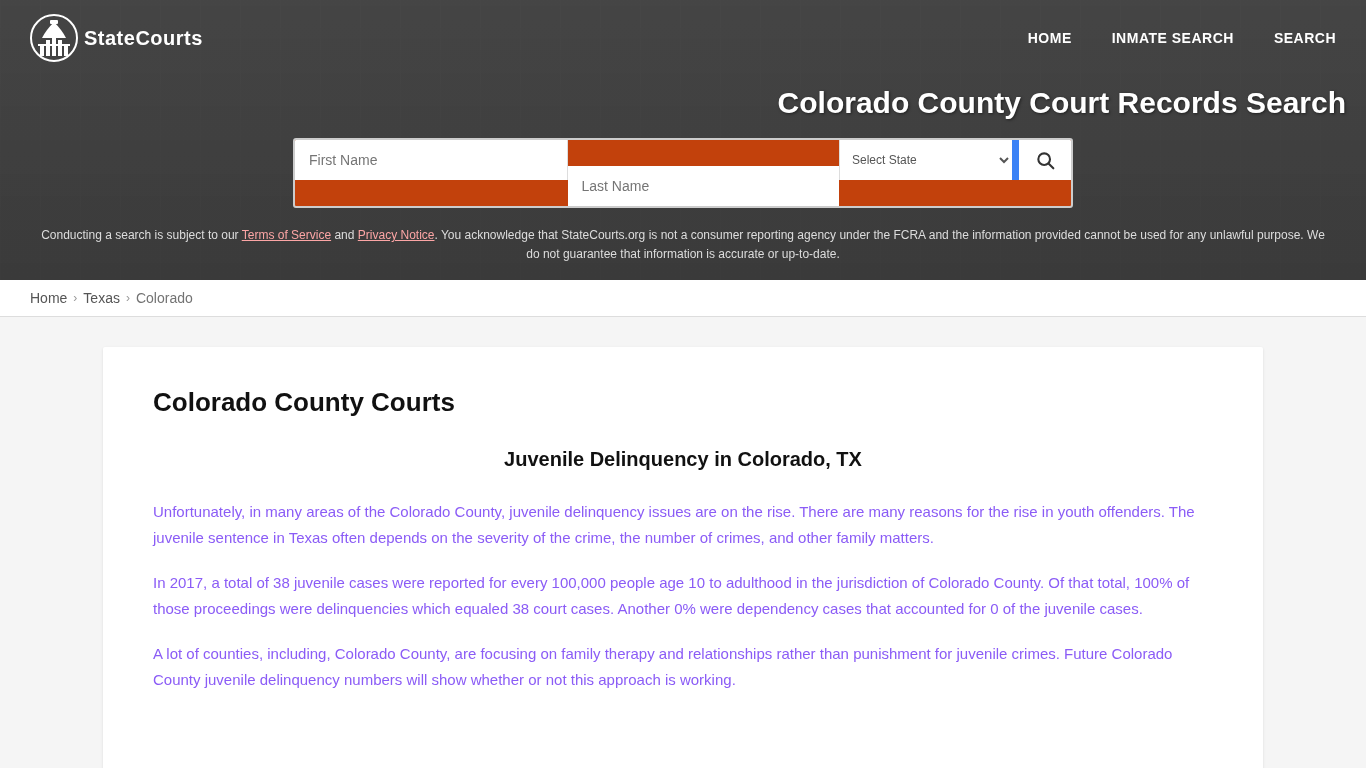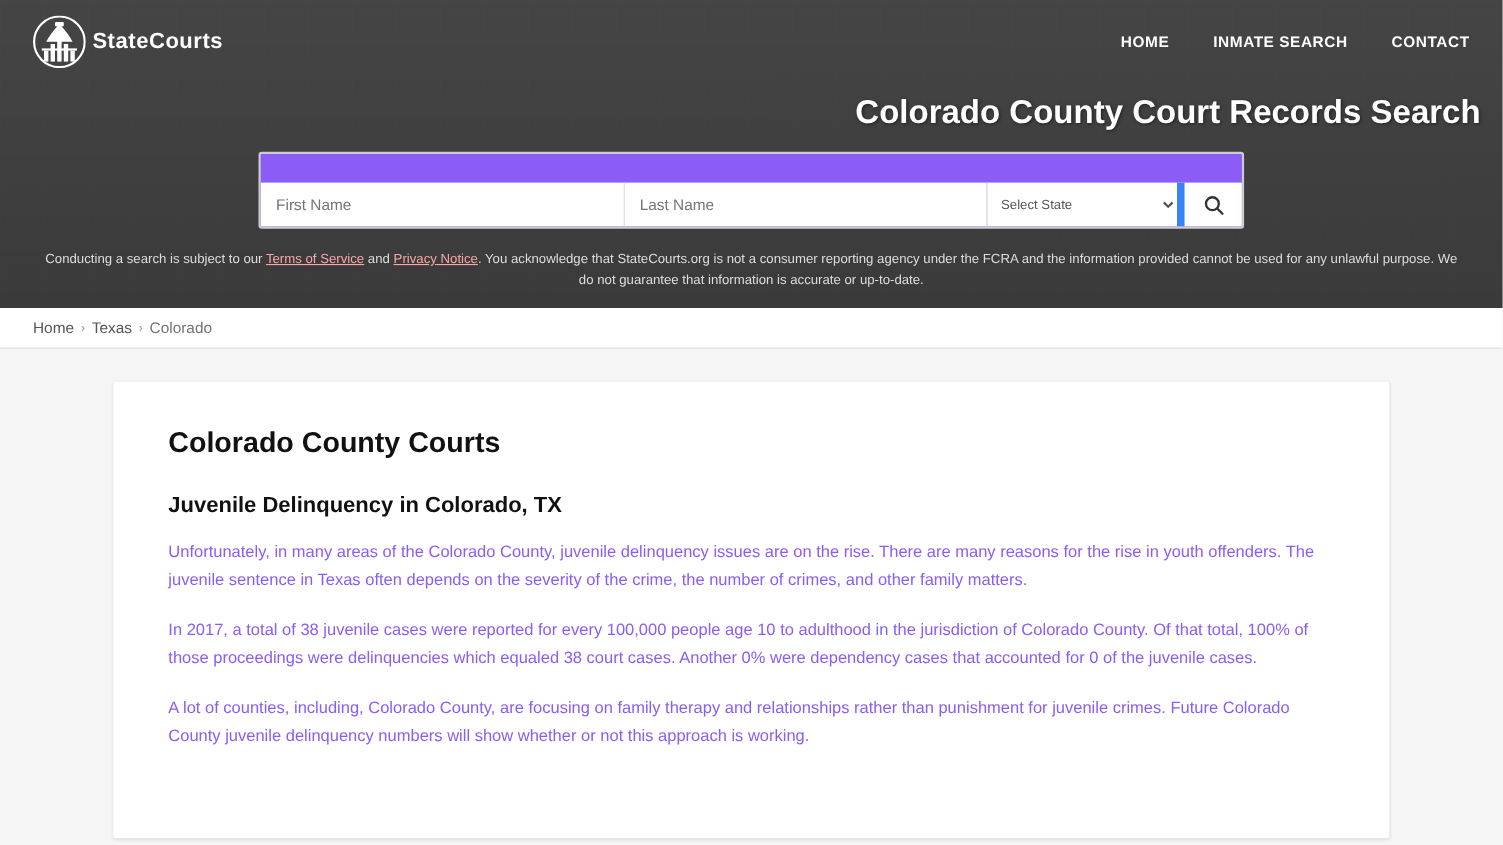--- a/index.html
+++ b/index.html
@@ -76,26 +76,26 @@
     }
 
     
     .search-bar-area {
       display: flex;
       justify-content: center;
       padding: 0 20px 10px;
     }
     .search-form {
       display: flex;
-      align-items: flex-end;
-      background: #8b5cf6;
+      align-items: flex-start;
+      background: #c2410c;
       border: 2px solid #ccc;
       border-radius: 3px;
       overflow: hidden;
-      width: 896px;
+      width: 780px;
     }
     .search-input {
       flex: 1;
       border: none;
       padding: 12px 14px;
       font-size: 14px;
       outline: none;
       color: #999;
       border-right: 1px solid #ddd;
       min-width: 0;
@@ -177,21 +177,22 @@
     .section-title {
       font-size: 26px;
       font-weight: bold;
       color: #111;
       margin-bottom: 30px;
     }
     .subsection-title {
       font-size: 20px;
       font-weight: bold;
       color: #111;
-      margin-bottom: 18px;
+      margin-bottom: 28px;
+      text-align: center;
     }
     .content-para {
       font-size: 15px;
       line-height: 1.7;
       color: #8b5cf6;
       margin-bottom: 20px;
     }
   </style>
 </head>
 <body>
@@ -213,21 +214,21 @@
           <rect x="8" y="30" width="32" height="2" fill="#fff"></rect>
 
           <path d="M24 8 Q16 16 12 24 L36 24 Q32 16 24 8Z" fill="#fff"></path>
           <rect x="20" y="6" width="8" height="4" fill="#fff" rx="1"></rect>
         </svg>
         <span class="logo-text">StateCourts</span>
       </a>
       <div class="nav-links">
         <a class="nav-link" href="#">HOME</a>
         <a class="nav-link" href="#">INMATE SEARCH</a>
-        <a class="nav-link" href="#">CONTACT</a>
+        <a class="nav-link" href="#">SEARCH</a>
       </div>
     </nav>
 
     <div class="page-title-area">
       <h1 class="page-title">Colorado County Court Records Search</h1>
     </div>
 
     <div class="search-bar-area">
       <form class="search-form">
         <input class="search-input" type="text" placeholder="First Name" style="">

